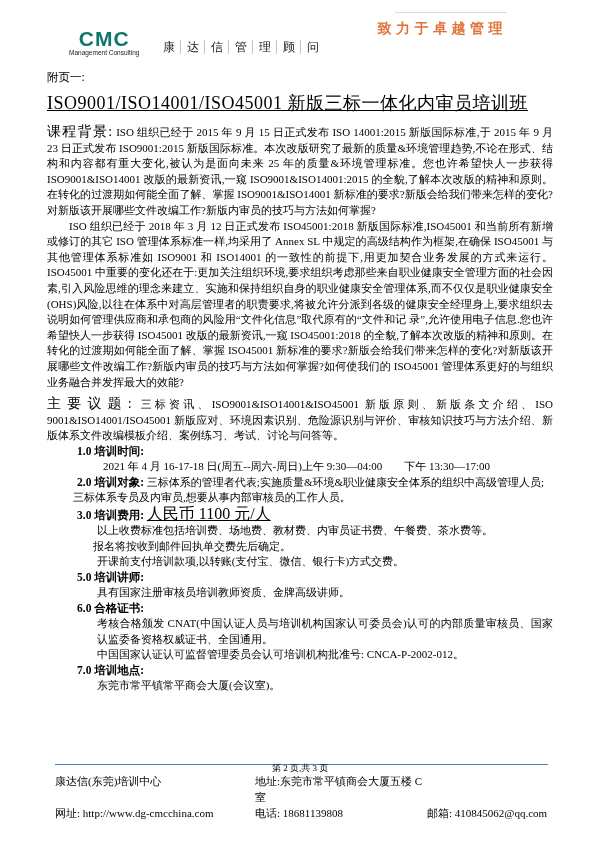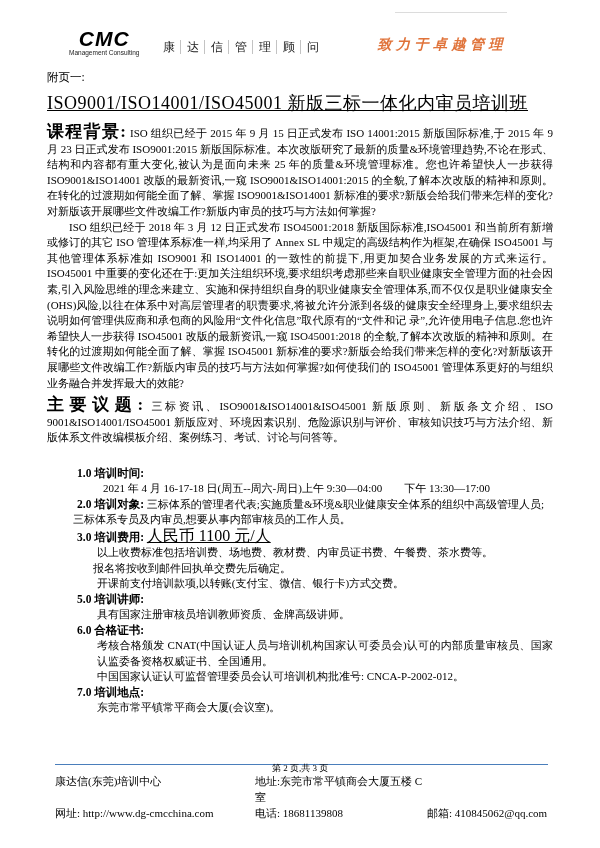--- a/index.html
+++ b/index.html
@@ -6,47 +6,47 @@
   body {
     width:600px; height:848px; background:#ffffff; overflow:hidden;
     font-family:"Liberation Serif","DejaVu Serif",serif; color:#000;
   }
   .page { position:relative; width:600px; height:848px; box-sizing:border-box;
           padding:16px 47px 0 47px; }
 
   
   .header { position:relative; display:flex; align-items:flex-end; height:40px; margin-left:22px; }
   .logo-block { display:flex; flex-direction:column; align-items:center; line-height:1; }
-  .logo-cmc { font-family:"Liberation Sans","DejaVu Sans",sans-serif; font-weight:bold; font-style:italic;
-              font-size:21px; color:#000000; letter-spacing:1px; }
+  .logo-cmc { font-family:"Liberation Sans","DejaVu Sans",sans-serif; font-weight:bold; 
+              font-size:21px; color:#0f766e; letter-spacing:1px; }
   .logo-sub { font-family:"Liberation Sans","DejaVu Sans",sans-serif; font-size:6.5px; color:#222;
               margin-top:1px; white-space:nowrap; }
   .brand { display:flex; align-items:center; margin-left:18px; margin-bottom:2px; }
   .brand-char { font-size:12px; color:#222; padding:0 5.5px; line-height:14px; }
   .brand-char + .brand-char { border-left:1px solid #c3c3c3; }
-  .slogan { margin-left:auto; margin-right:46px; margin-bottom:2px;
-            color:#e0733a; font-weight:bold; font-style:italic;
+  .slogan { margin-left:auto; margin-right:46px; margin-bottom:18px;
+            color:#e0733a; font-weight:bold; 
             font-size:14px; letter-spacing:4.5px; white-space:nowrap; }
   .top-faint-line { position:absolute; top:-4px; right:46px; width:112px; height:1px; background:#dcdcdc; }
 
   
   .attach-label { font-size:11.5px; margin-top:14px; }
   .doc-title { font-size:18px; font-weight:normal; text-decoration:underline;
                letter-spacing:0.5px; margin-top:6px; white-space:nowrap; }
 
   
   .bodytext { font-size:11px; line-height:15.6px; text-align:justify; }
   .para1 { margin-top:9px; }
-  .para-label { font-weight:bold; font-size:17px; letter-spacing:1px;margin-top:29px; }
+  .para-label { font-weight:normal; font-size:14px; letter-spacing:1px;margin-top:29px; }
   .para2 { text-indent:2em; }
   .topics { margin-top:6px; }
   .topics .para-label { letter-spacing:3px; }
 
   
-  .sections { margin-top:20px; font-size:11px; line-height:15.5px; }
+  .sections { margin-top:0; font-size:11px; line-height:15.5px; }
   .sec-head { padding-left:30px; }
   .sec-title { font-weight:bold; font-size:11.5px; }
   .sec-inline { font-size:11px; }
   .sec-price { font-size:16px;text-decoration:underline; }
   .sec-line { padding-left:50px; text-align:justify; }
   .sec-line.time { padding-left:56px; }
   .sec-line.narrow { padding-left:26px; }
   .sec-line.mid { padding-left:46px; }
 
   

